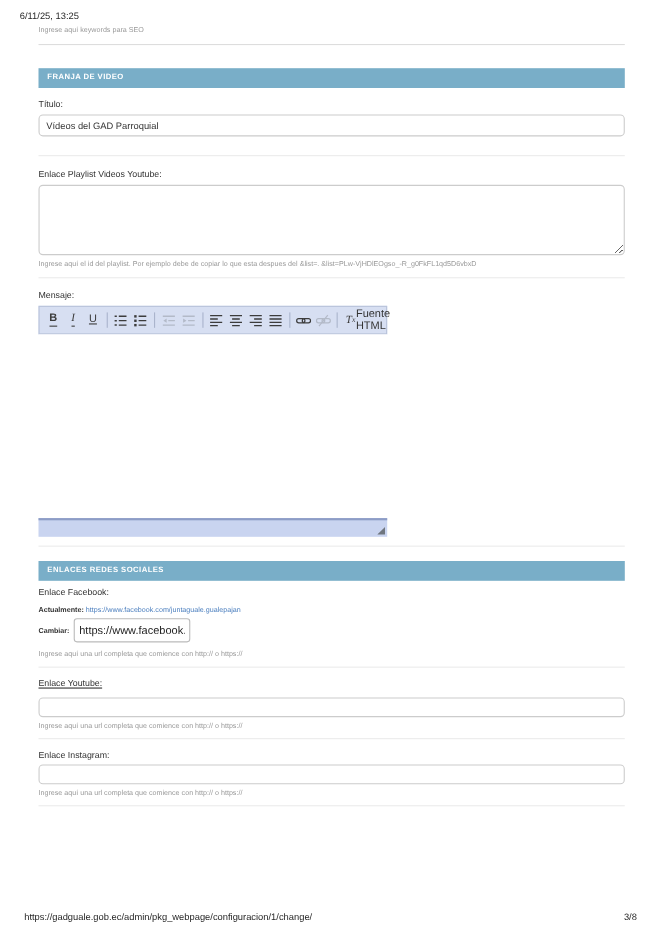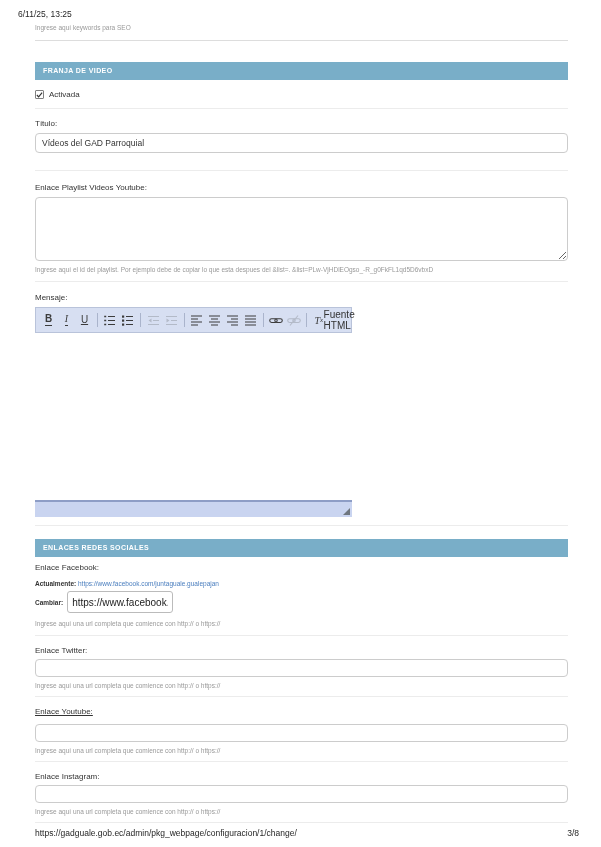--- a/index.html
+++ b/index.html
@@ -2,21 +2,21 @@
 <html><head>
 <meta charset="utf-8">
 <style>
   * { margin:0; padding:0; box-sizing:border-box; }
   body { background:#fff; font-family:"Liberation Sans", sans-serif; }
   .page { position:relative; width:601px; height:847px; background:#fff; overflow:hidden; }
 
   
   .ph-date { position:absolute; top:9px; left:18px; font-size:8.5px; color:#262626; }
   .ph-title { position:absolute; top:9px; left:0; right:0; text-align:center; font-size:8.5px; color:#262626; }
-  .pf-url { position:absolute; bottom:9px; left:35px; font-size:8.5px; color:#262626; }
+  .pf-url { position:absolute; bottom:9px; left:22px; font-size:8.5px; color:#262626; }
   .pf-page { position:absolute; bottom:9px; right:22px; font-size:8.5px; color:#262626; }
 
   .content { position:absolute; left:35px; top:24px; width:533px; }
 
   .seo-help { font-size:6.5px; color:#999; margin-bottom:9px; }
   .top-divider { border-top:1px solid #ddd; margin-bottom:21px; }
 
   .module-header { background:#79aec8; color:#fff; font-size:7px; font-weight:bold;
     letter-spacing:.4px; text-transform:uppercase; padding:5px 8px; height:18px; }
 
@@ -74,28 +74,20 @@
 
   <div class="ph-date">6/11/25, 13:25</div>
 
   <div class="content">
 
     <div class="seo-help">Ingrese aquí keywords para SEO</div>
     <div class="top-divider"></div>
 
     <div class="module-header">FRANJA DE VIDEO</div>
 
-    <div class="form-row row-activada">
-      <span class="checkbox">
-        <svg width="8" height="8" viewBox="0 0 8 8">
-          <path d="M1 4 L3 6.2 L7 1.2" stroke="#333" stroke-width="1.3" fill="none"></path>
-        </svg>
-      </span>
-      <span class="label">Activada</span>
-    </div>
 
     <div class="form-row row-pad">
       <div class="field-label">Título:</div>
       <input class="text-input" type="text" value="Vídeos del GAD Parroquial" style="">
     </div>
 
     <div class="form-row row-pad" style="padding-top:12px; padding-bottom:8px;">
       <div class="field-label">Enlace Playlist Videos Youtube:</div>
       <textarea class="playlist-textarea" style=""></textarea>
       <div class="help-text">Ingrese aquí el id del playlist. Por ejemplo debe de copiar lo que esta despues del &amp;list=. &amp;list=PLw-VjHDlEOgso_-R_g0FkFL1qd5D6vbxD</div>
@@ -212,25 +204,20 @@
         <span class="mini-label">Actualmente:</span>
         <a class="fb-link" href="#">https://www.facebook.com/juntaguale.gualepajan</a>
       </div>
       <div class="cambiar-line">
         <span class="mini-line mini-label" style="margin-top:0;">Cambiar:</span>
         <input class="fb-input" type="text" value="https://www.facebook.com" style="">
       </div>
       <div class="help-text" style="margin-top:7px;">Ingrese aquí una url completa que comience con http:// o https://</div>
     </div>
 
-    <div class="form-row url-row">
-      <div class="field-label" style="margin-bottom:0;">Enlace Twitter:</div>
-      <input class="text-input" type="text" style="">
-      <div class="help-text">Ingrese aquí una url completa que comience con http:// o https://</div>
-    </div>
 
     <div class="form-row url-row">
       <div class="field-label" style="margin-bottom:8px;text-decoration:underline;">Enlace Youtube:</div>
       <input class="text-input" type="text" style="">
       <div class="help-text">Ingrese aquí una url completa que comience con http:// o https://</div>
     </div>
 
     <div class="form-row url-row">
       <div class="field-label" style="margin-bottom:0;">Enlace Instagram:</div>
       <input class="text-input" type="text" style="">

